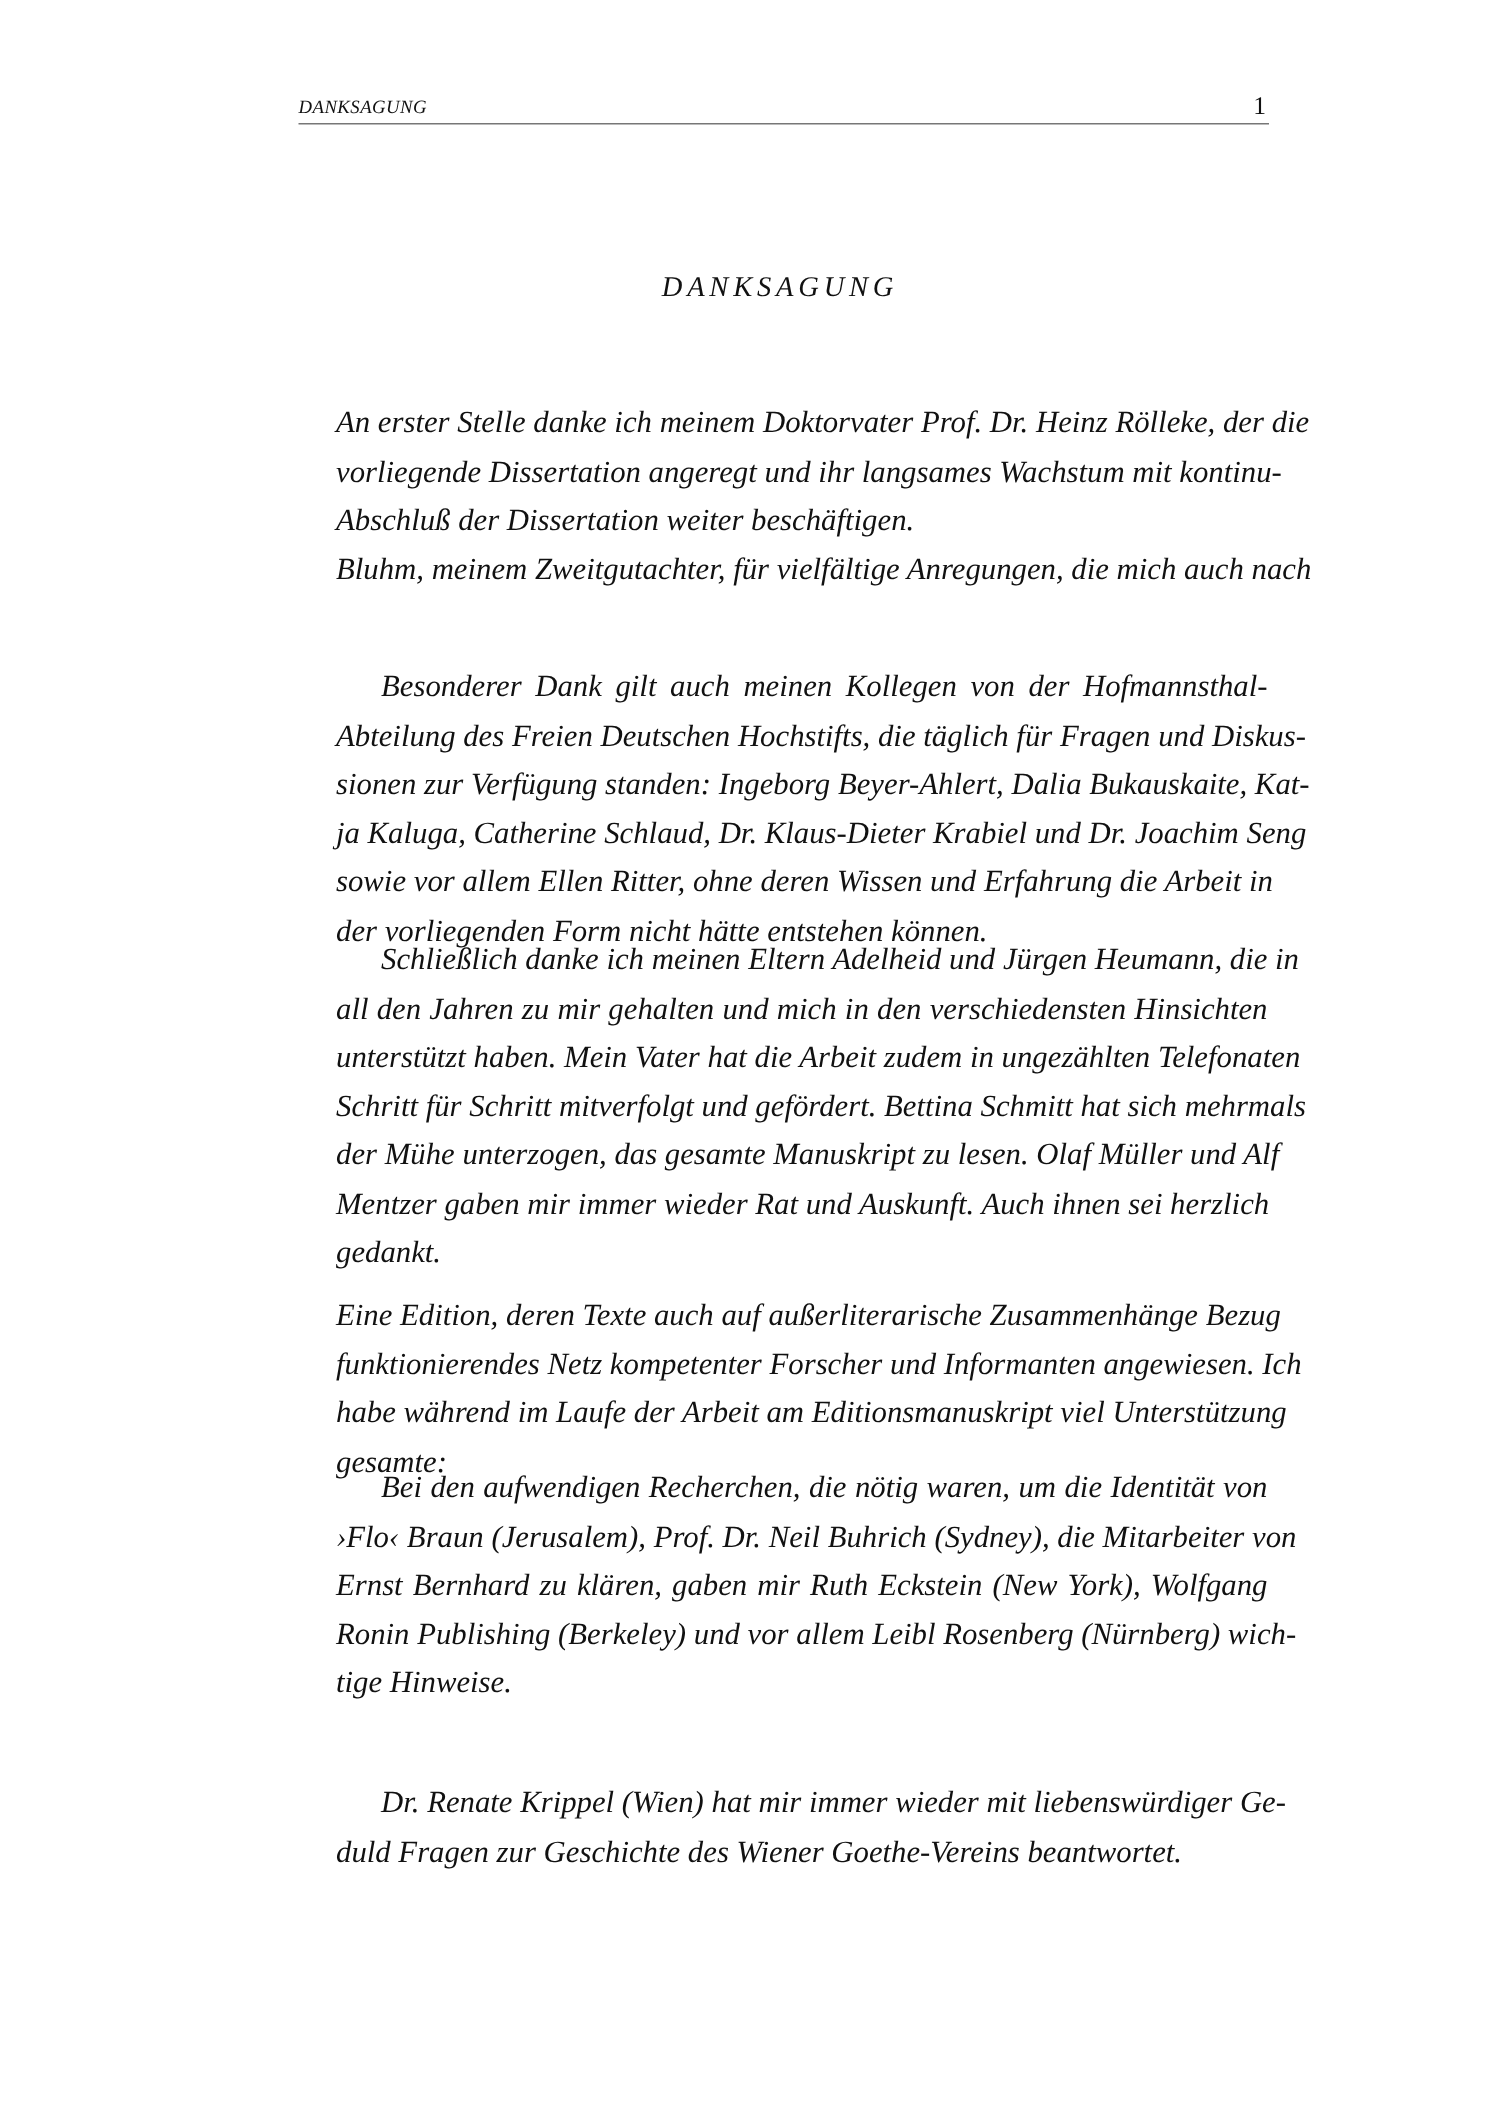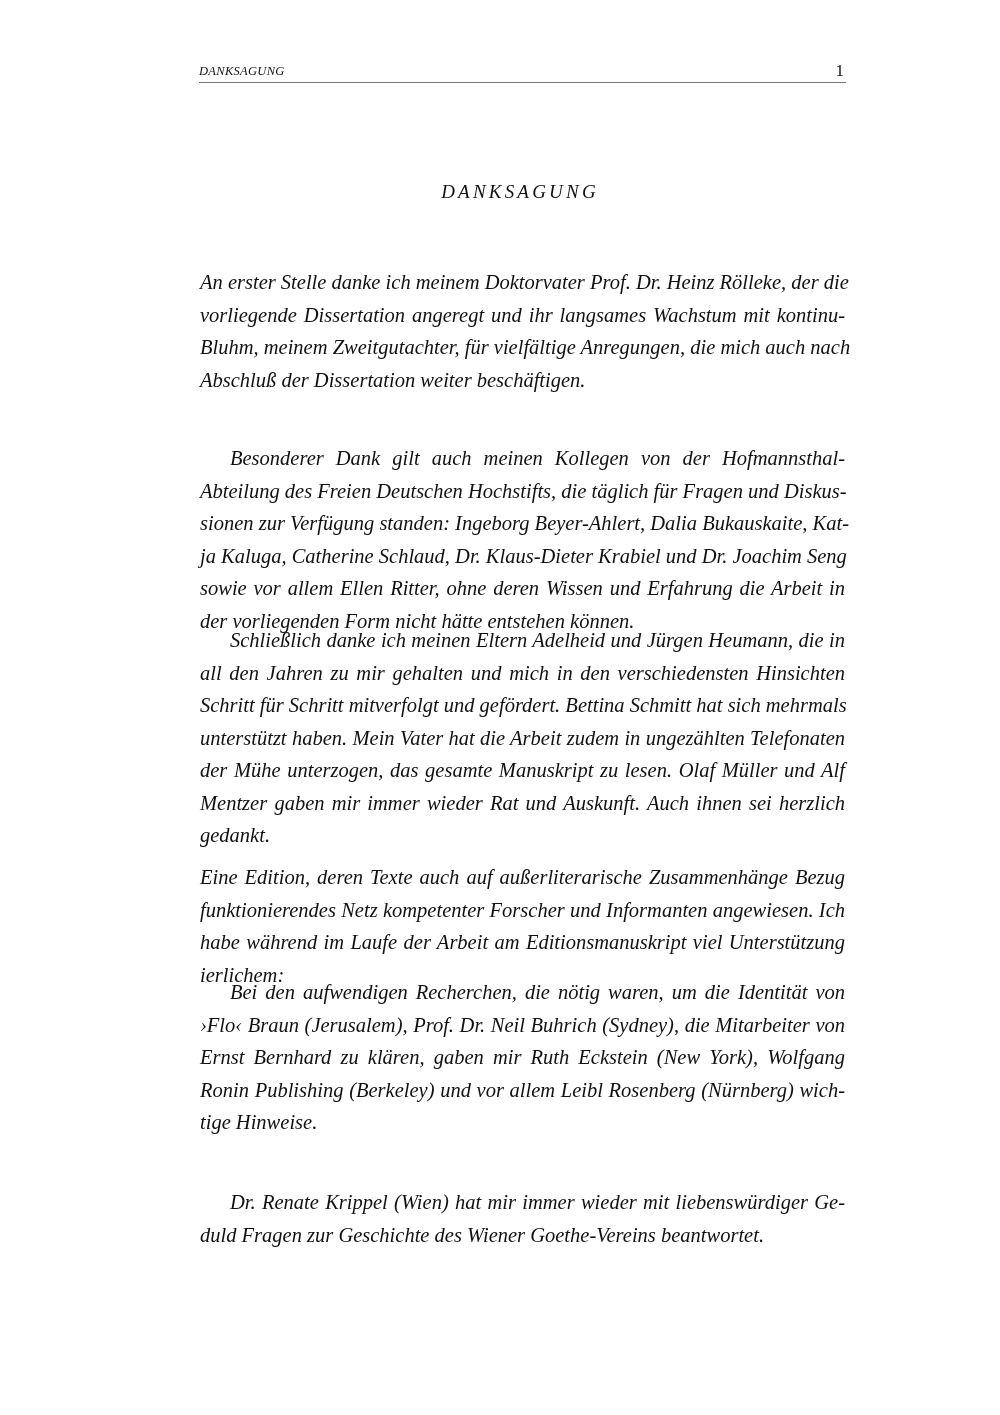--- a/index.html
+++ b/index.html
@@ -7,21 +7,21 @@
          font-family: "Liberation Serif", "DejaVu Serif", serif; color: #111; }
   .running-head { position: absolute; left: 199px; top: 62px; width: 647px; height: 20px;
                   border-bottom: 1px solid #777; }
   .running-head .title { position: absolute; left: 0; top: 2px; font-style: italic; font-size: 12.5px;
                   letter-spacing: 0.3px; }
   .running-head .pageno { position: absolute; right: 2px; top: -1px; font-size: 17px; }
   .heading { position: absolute; left: 0; width: 1040px; top: 181px; text-align: center;
              font-style: italic; font-size: 19px; letter-spacing: 3.2px; }
   .block { position: absolute; left: 200px; width: 645px; }
   .line { display: block; height: 32.5px; line-height: 32.5px; font-style: italic; font-size: 20.5px;
-          text-align: justify; text-align-last: justify; white-space: nowrap; overflow: visible; }
+          text-align: justify; text-align-last: justify; white-space: nowrap; overflow: visible; margin-left: 24px; }
   .line.last { text-align-last: left; }
   .line.indent { padding-left: 30px; }
   .p1 { top: 266px; }
   .p2 { top: 442px; }
   .p3 { top: 624px; }
   .p4 { top: 861px; }
   .p5 { top: 976px; }
   .p6 { top: 1186px; }
 </style>
 </head>
@@ -30,45 +30,45 @@
 <div class="running-head">
   <span class="title">DANKSAGUNG</span>
   <span class="pageno">1</span>
 </div>
 
 <div class="heading">DANKSAGUNG</div>
 
 <div class="block p1">
     <span class="line">An erster Stelle danke ich meinem Doktorvater Prof. Dr. Heinz Rölleke, der die</span>
     <span class="line">vorliegende Dissertation angeregt und ihr langsames Wachstum mit kontinu-</span>
+    <span class="line last">Abschluß der Dissertation weiter beschäftigen.</span>
     <span class="line">Bluhm, meinem Zweitgutachter, für vielfältige Anregungen, die mich auch nach</span>
-    <span class="line last">Abschluß der Dissertation weiter beschäftigen.</span>
   </div>
 <div class="block p2">
     <span class="line indent">Besonderer Dank gilt auch meinen Kollegen von der Hofmannsthal-</span>
     <span class="line">Abteilung des Freien Deutschen Hochstifts, die täglich für Fragen und Diskus-</span>
     <span class="line">sionen zur Verfügung standen: Ingeborg Beyer-Ahlert, Dalia Bukauskaite, Kat-</span>
     <span class="line">ja Kaluga, Catherine Schlaud, Dr. Klaus-Dieter Krabiel und Dr. Joachim Seng</span>
     <span class="line">sowie vor allem Ellen Ritter, ohne deren Wissen und Erfahrung die Arbeit in</span>
     <span class="line last">der vorliegenden Form nicht hätte entstehen können.</span>
   </div>
 <div class="block p3">
     <span class="line indent">Schließlich danke ich meinen Eltern Adelheid und Jürgen Heumann, die in</span>
     <span class="line">all den Jahren zu mir gehalten und mich in den verschiedensten Hinsichten</span>
+    <span class="line">unterstützt haben. Mein Vater hat die Arbeit zudem in ungezählten Telefonaten</span>
     <span class="line">Schritt für Schritt mitverfolgt und gefördert. Bettina Schmitt hat sich mehrmals</span>
-    <span class="line">unterstützt haben. Mein Vater hat die Arbeit zudem in ungezählten Telefonaten</span>
     <span class="line">der Mühe unterzogen, das gesamte Manuskript zu lesen. Olaf Müller und Alf</span>
     <span class="line">Mentzer gaben mir immer wieder Rat und Auskunft. Auch ihnen sei herzlich</span>
     <span class="line last">gedankt.</span>
   </div>
 <div class="block p4">
     <span class="line">Eine Edition, deren Texte auch auf außerliterarische Zusammenhänge Bezug</span>
     <span class="line">funktionierendes Netz kompetenter Forscher und Informanten angewiesen. Ich</span>
     <span class="line">habe während im Laufe der Arbeit am Editionsmanuskript viel Unterstützung</span>
-    <span class="line last">ierlichem:</span>
+    <span class="line last">gesamte:</span>
   </div>
 <div class="block p5">
     <span class="line indent">Bei den aufwendigen Recherchen, die nötig waren, um die Identität von</span>
     <span class="line">›Flo‹ Braun (Jerusalem), Prof. Dr. Neil Buhrich (Sydney), die Mitarbeiter von</span>
     <span class="line">Ernst Bernhard zu klären, gaben mir Ruth Eckstein (New York), Wolfgang</span>
     <span class="line">Ronin Publishing (Berkeley) und vor allem Leibl Rosenberg (Nürnberg) wich-</span>
     <span class="line last">tige Hinweise.</span>
   </div>
 <div class="block p6">
     <span class="line indent">Dr. Renate Krippel (Wien) hat mir immer wieder mit liebenswürdiger Ge-</span>

